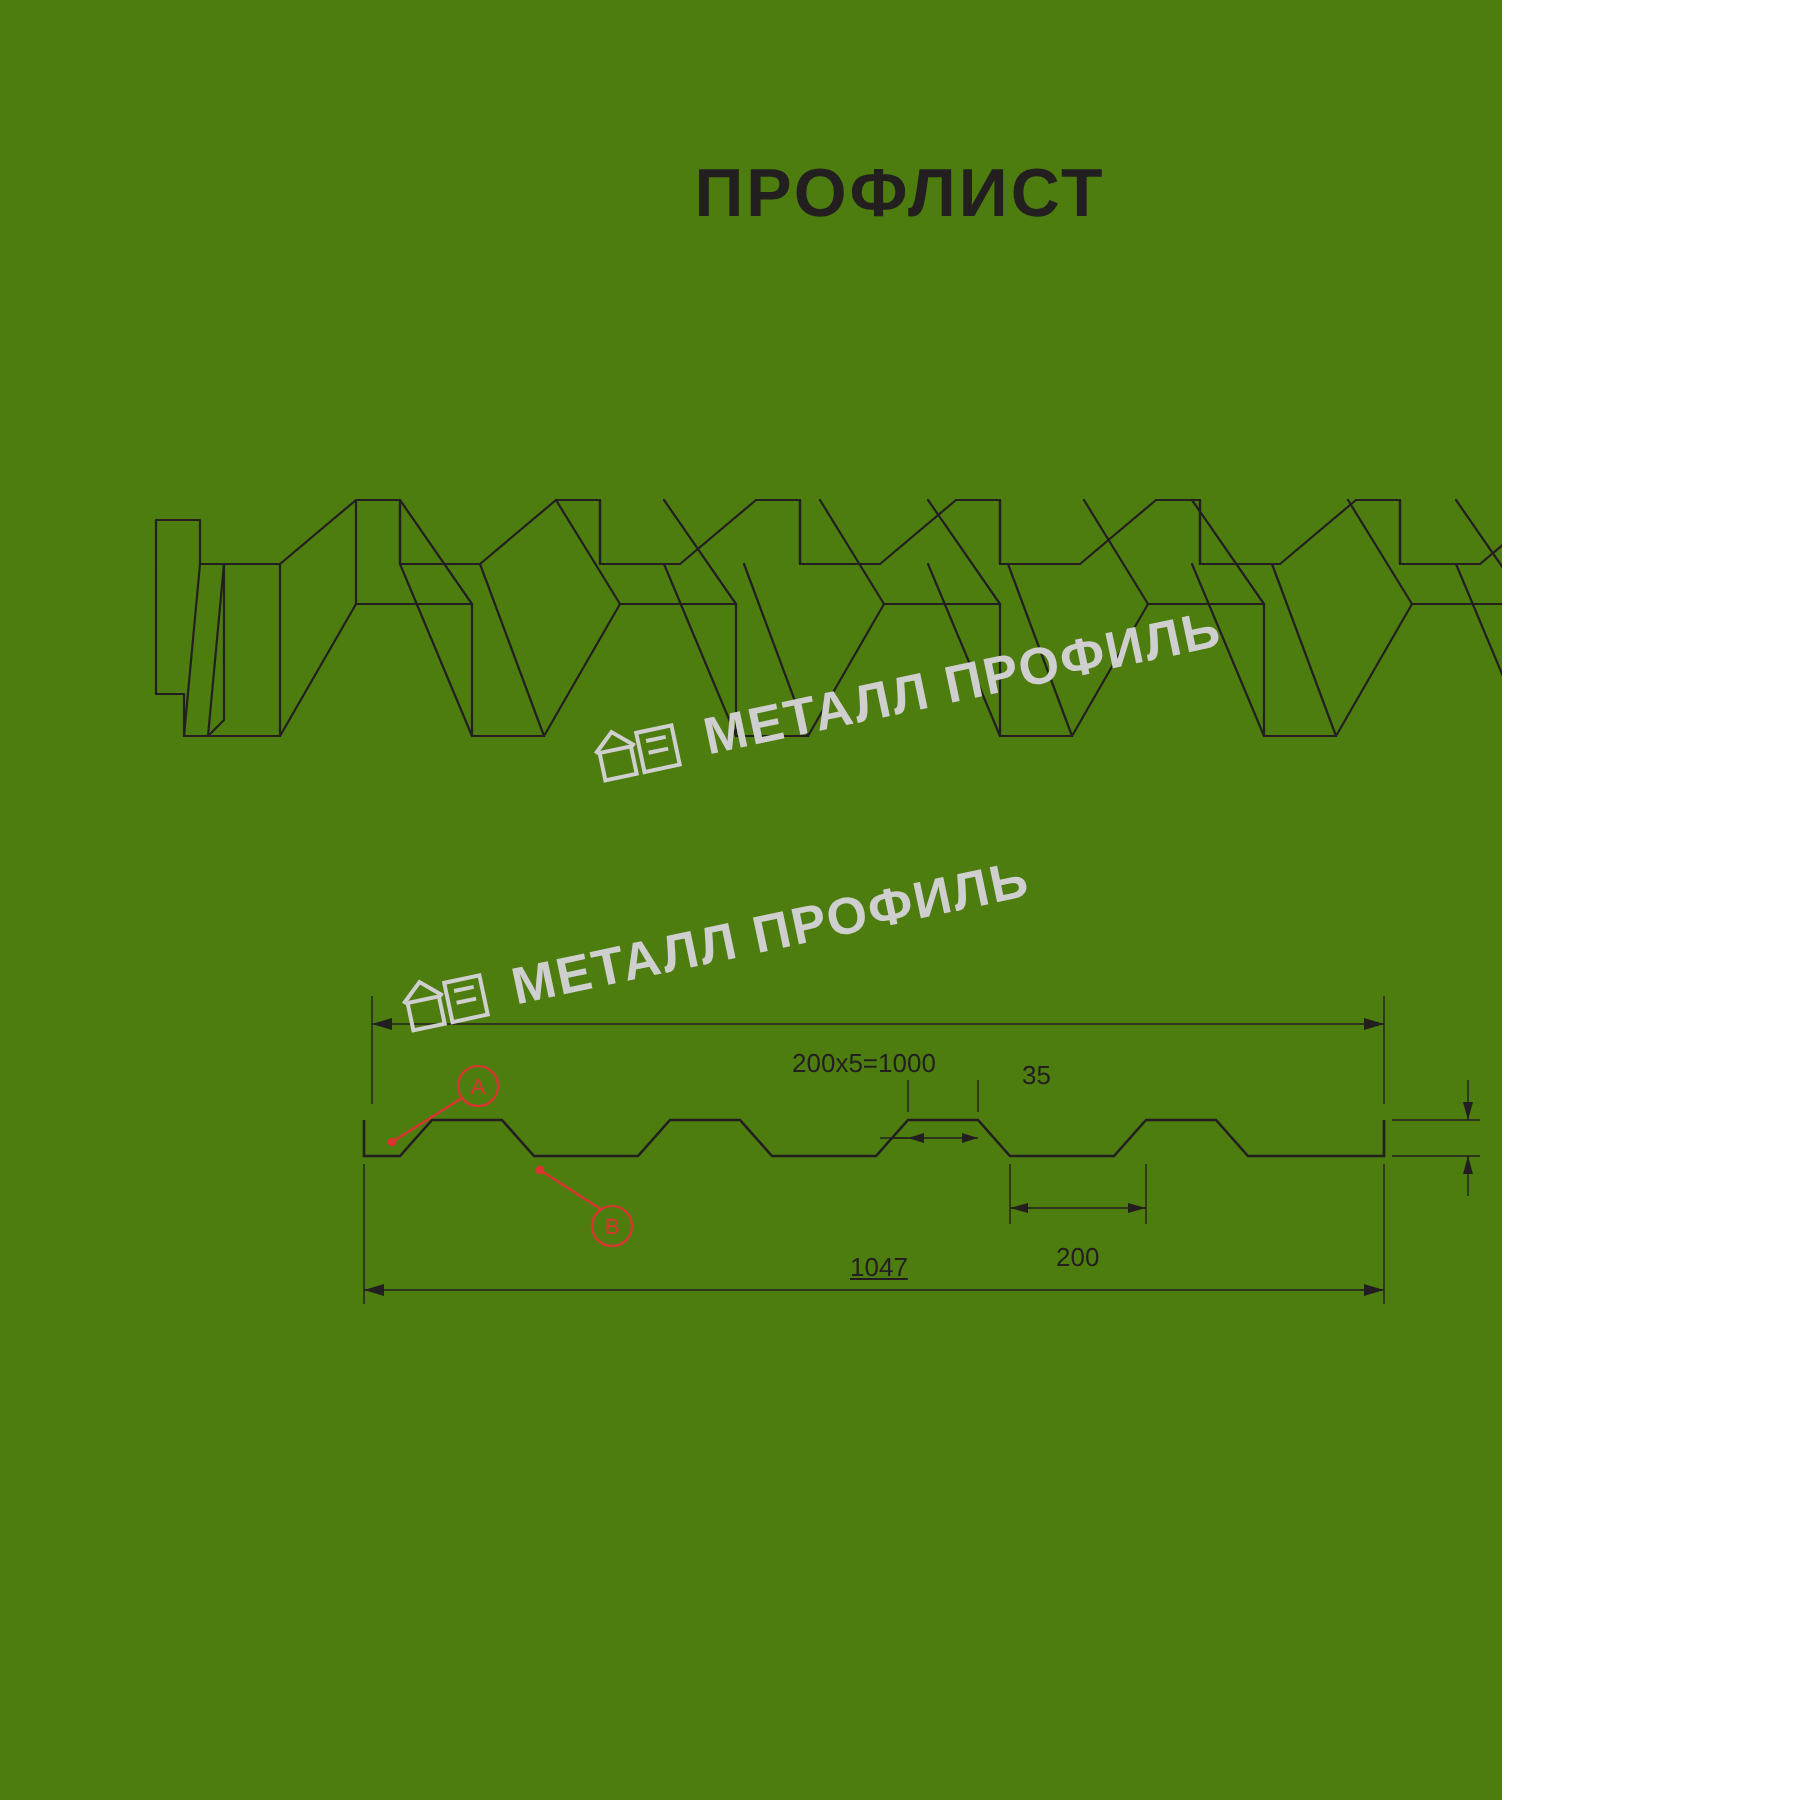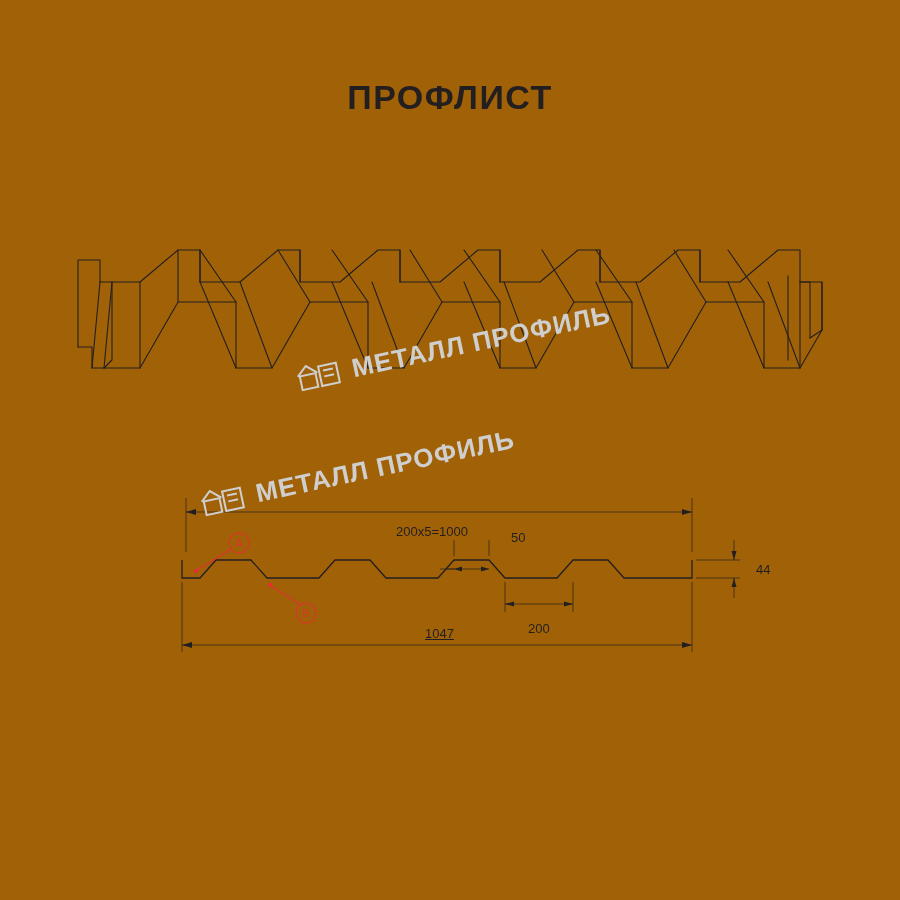--- a/index.html
+++ b/index.html
@@ -6,24 +6,24 @@
     margin: 0;
     padding: 0;
     background: #ffffff;
   }
   body {
     font-family: "Liberation Sans", sans-serif;
     color: #231f20;
   }
   #page {
     position: relative;
-    width: 900px;
+    width: 751px;
     height: 900px;
     overflow: hidden;
-    background: #a16207;
+    background: #4d7c0f;
   }
   
   .title {
     position: absolute;
     top: 78px;
     left: 0;
     width: 900px;
     text-align: center;
     font-size: 34px;
     font-weight: bold;
@@ -223,21 +223,21 @@
       <path d="M301,605 L270,585"></path>
       <circle cx="270" cy="585" r="1.6" fill="#e03131"></circle>
     </g>
     <g fill="#e03131" font-family="Liberation Sans, sans-serif" font-size="11" text-anchor="middle">
       <text x="239" y="547">A</text>
       <text x="306" y="617">B</text>
     </g>
   </svg>
 
   <div class="dim" style="left:396px; top:524px;">200x5=1000</div>
-  <div class="dim" style="left:511px; top:530px;">50</div>
+  <div class="dim" style="left:511px; top:530px;">35</div>
   <div class="dim" style="left:528px; top:621px;">200</div>
   <div class="dim" style="left:425px; top:626px;text-decoration:underline;">1047</div>
   <div class="dim" style="left:744px; top:562px;margin-left:12px;">44</div>
 
   <div class="wm wm-1">
     <svg class="wm-logo" viewBox="0 0 46 34">
       <g fill="none" stroke="#cfcfcf" stroke-width="2">
         <path d="M3,14 L13,5 L23,14"></path>
         <rect x="5" y="14" width="16" height="14"></rect>
         <path d="M25,8 L43,8 L43,28 L25,28 Z"></path>

